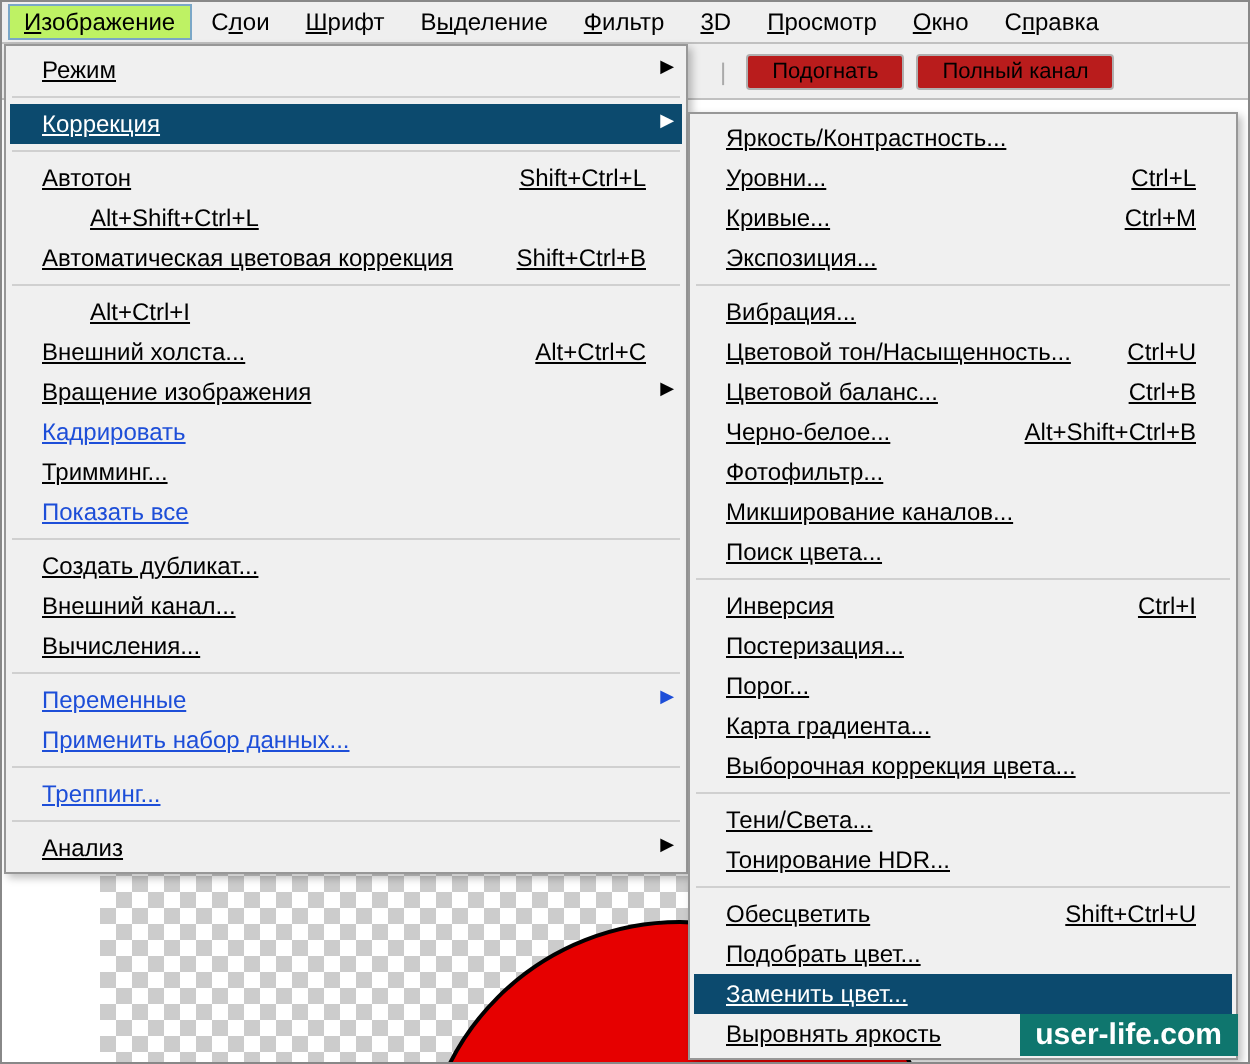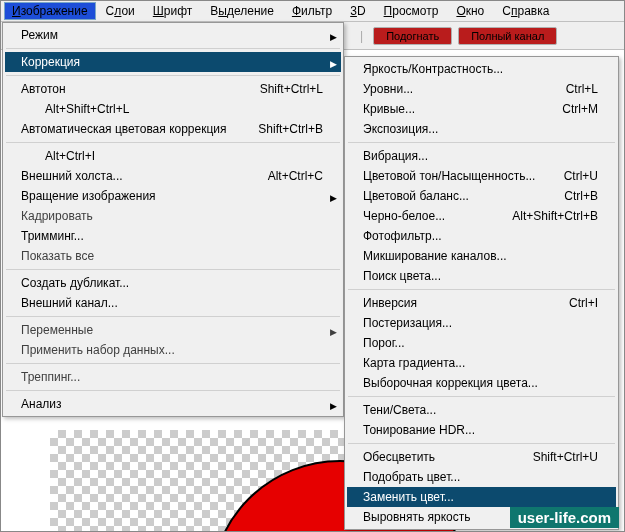--- a/index.html
+++ b/index.html
@@ -19,21 +19,21 @@
     height: 22px;
     align-items: center;
     padding-left: 4px;
     gap: 2px;
   }
   .menubar-item {
     padding: 2px 8px;
     cursor: default;
   }
   .menubar-item.open {
-    background: #1d4ed8;
+    background: #bef264;
     border: 1px solid #7aa7c7;
     padding: 1px 7px;
   }
   .menubar-item .u { text-decoration: underline; }
   .toolbar {
     display: flex;
     background: #efefef;
     height: 28px;
     align-items: center;
     padding-left: 360px;
@@ -89,33 +89,34 @@
     left: 2px;
     width: 342px;
   }
   .dropdown.sub {
     top: 56px;
     left: 344px;
     width: 275px;
   }
   .menu-item {
     display: flex;
-    align-items: flex-end;
+    align-items: flex-start;
     justify-content: space-between;
     padding: 3px 18px 3px 16px;
     cursor: default;
     position: relative;
     white-space: nowrap;
+    text-decoration: underline;
   }
   .menu-item.highlighted {
     background: #0c4a6e;
     color: #fff;
   }
   .menu-item.disabled {
-    color: #404040;
+    color: #1d4ed8;
   }
   .menu-item .label {
     flex: 1;
   }
   .menu-item .shortcut {
     margin-left: 24px;
     text-align: right;
   }
   .menu-item .arrow {
     position: absolute;
@@ -214,20 +215,23 @@
     <div class="menu-item disabled">
       <span class="label">Показать все</span>
     </div>
     <div class="separator"></div>
     <div class="menu-item">
       <span class="label">Создать дубликат...</span>
     </div>
     <div class="menu-item">
       <span class="label">Внешний канал...</span>
     </div>
+    <div class="menu-item">
+      <span class="label">Вычисления...</span>
+    </div>
     <div class="separator"></div>
     <div class="menu-item disabled">
       <span class="label">Переменные</span>
       <span class="arrow">▶</span>
     </div>
     <div class="menu-item disabled">
       <span class="label">Применить набор данных...</span>
     </div>
     <div class="separator"></div>
     <div class="menu-item disabled">

